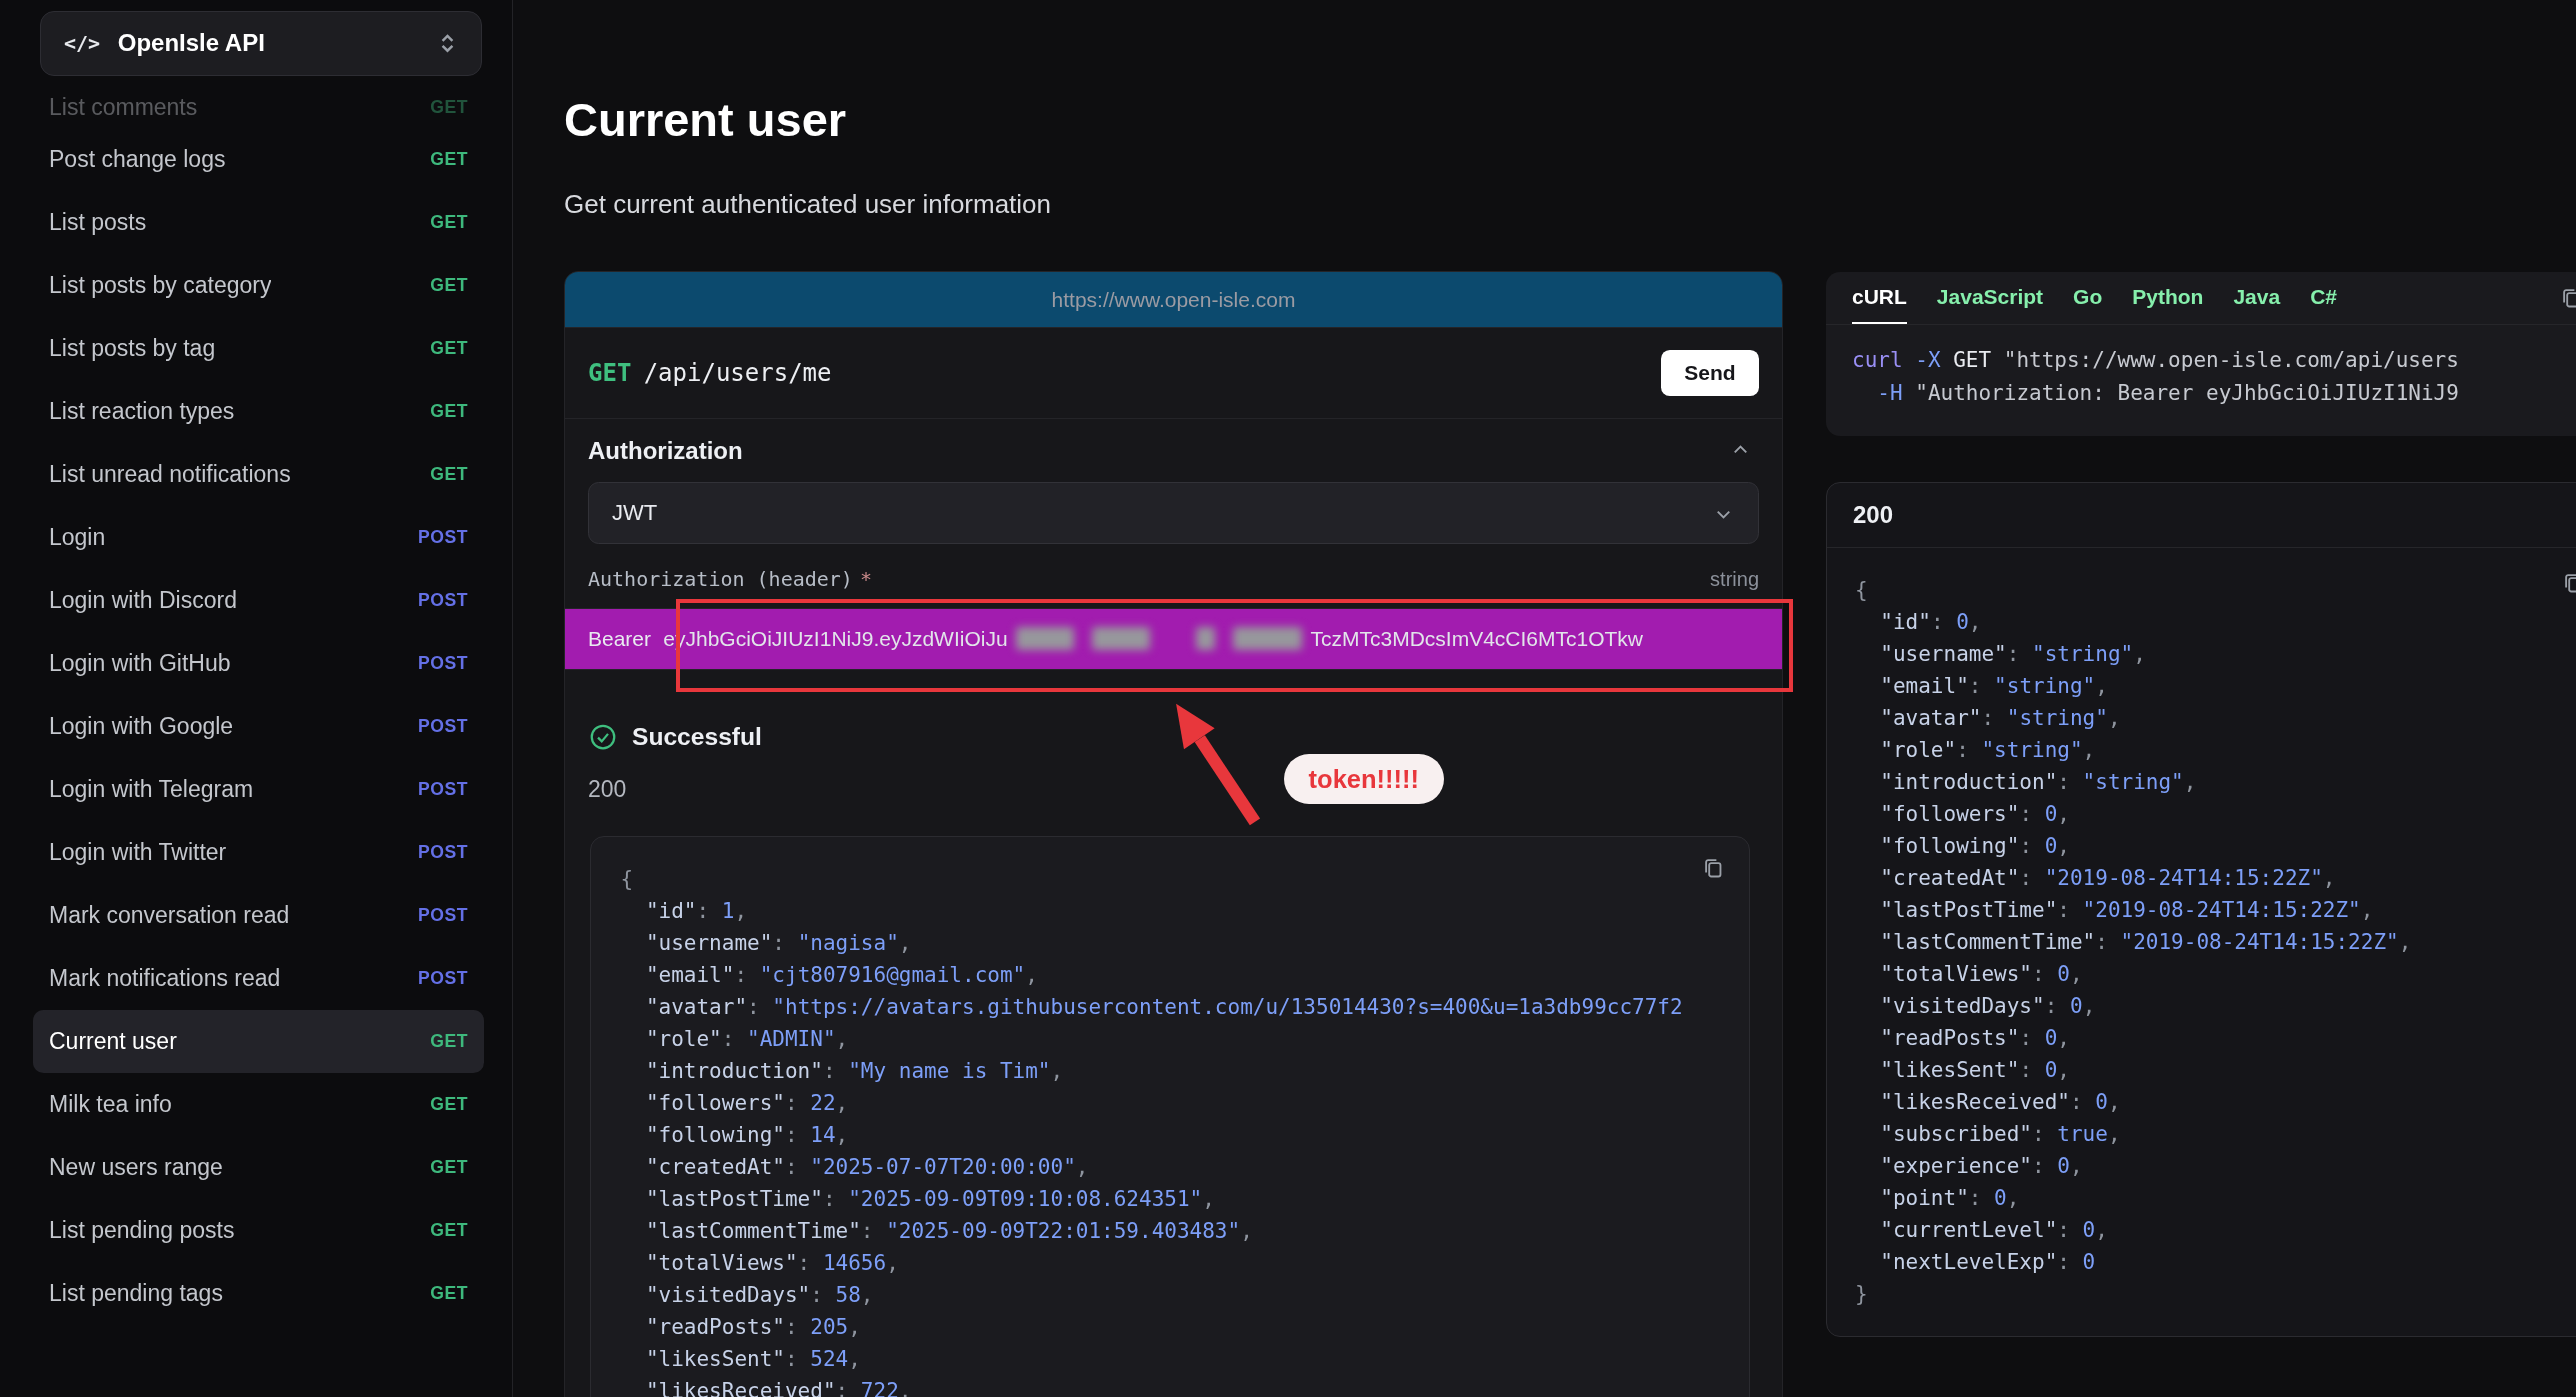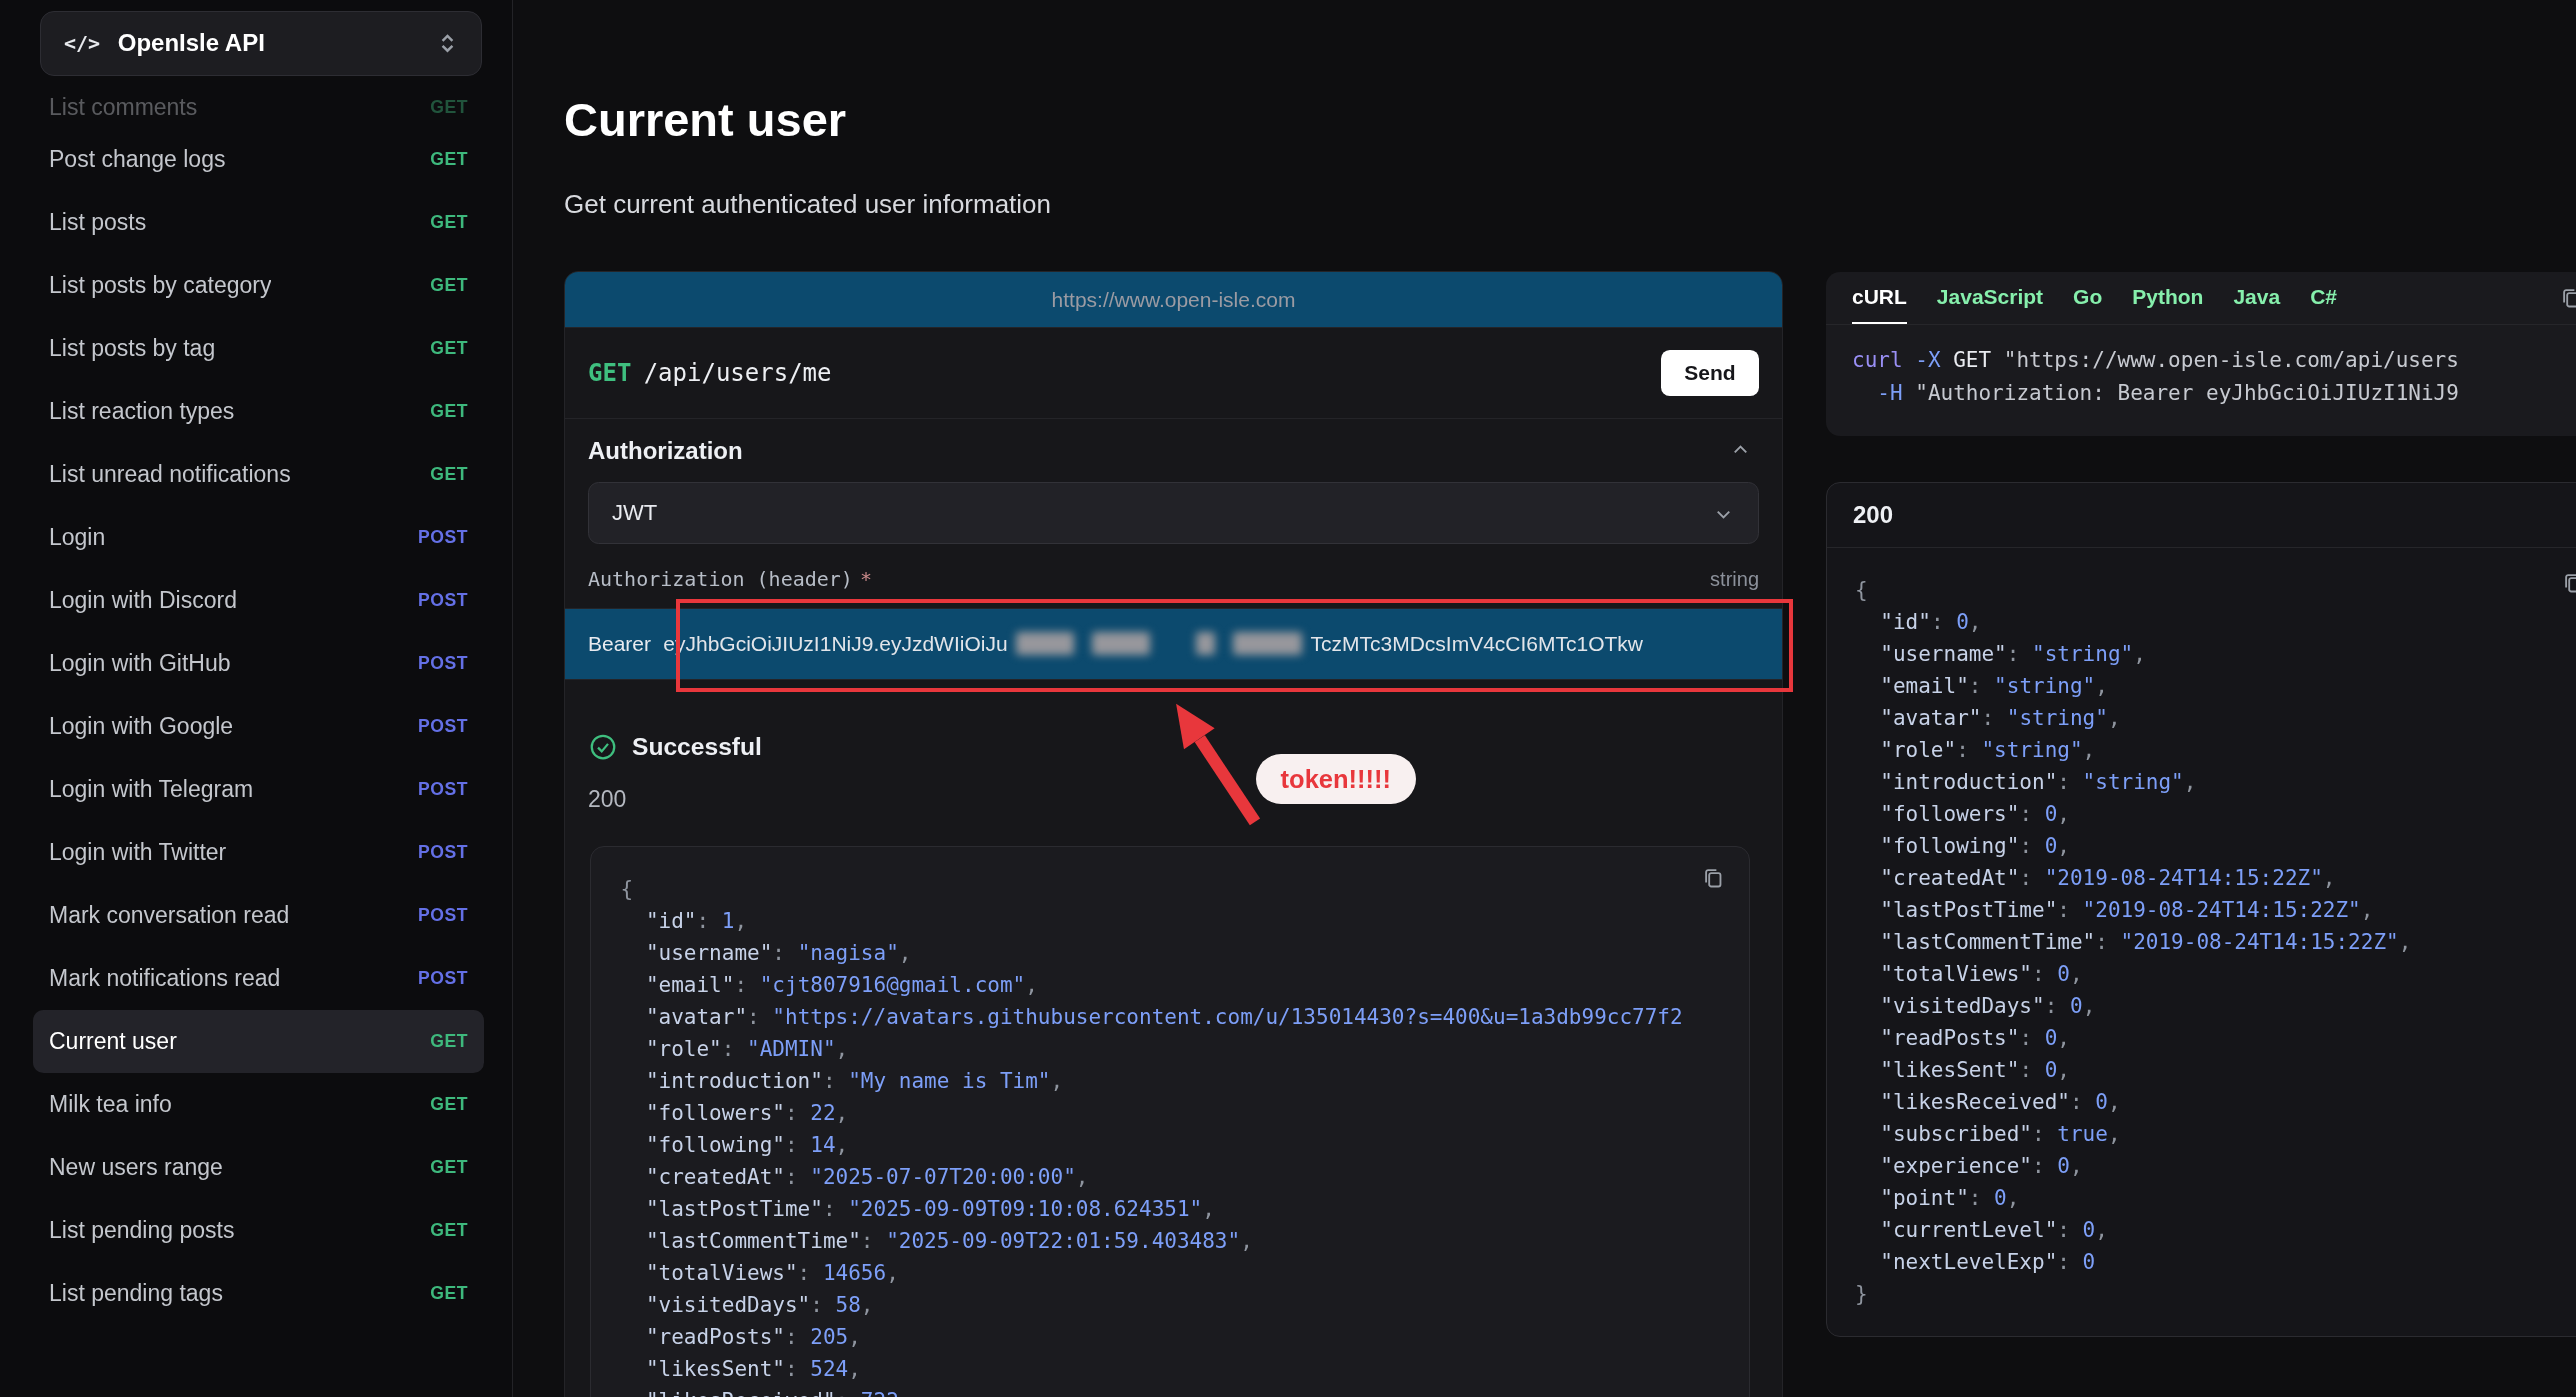--- a/index.html
+++ b/index.html
@@ -49,41 +49,41 @@
   .auth-row { height:63px; display:flex; align-items:center; justify-content:space-between;
               padding:0 30px 0 23px; cursor:pointer; background:none; border:none; width:100%; }
   .auth-label { font-size:24px; font-weight:700; color:#eef0f4; }
   .jwt-select { margin:0 23px; width:calc(100% - 46px); height:62px; display:flex; align-items:center;
                 justify-content:space-between; background:#222227; border:0.9px solid #323238; border-radius:10.6px;
                 padding:0 23px; color:#e9ebf0; font-size:22px; cursor:pointer; }
   .field-head { margin:23px 23px 0; display:flex; justify-content:space-between; align-items:center; }
   .field-label { font-family:"DejaVu Sans Mono", monospace; font-size:20px; color:#b7bdc7; }
   .req-mark { margin-left:7px; color:#c98a8a; }
   .field-type { font-size:20px; color:#8c919b; }
-  .token-input { margin-top:16.7px; height:72px; background:#0c4a6e; border-top:0.9px solid #242428;
+  .token-input { margin-top:16.7px; height:62px; background:#a21caf; border-top:0.9px solid #242428;
                  border-bottom:0.9px solid #242428; display:flex; align-items:center; padding:0 23px;
                  font-size:21px; color:#e2e5ea; white-space:nowrap; overflow:hidden; }
   .token-prefix { margin-right:12.3px; color:#e9ebf0; flex:none; }
   .token-text { flex:none; }
   .blur-block { display:inline-block; height:23px; background:#97979c; border-radius:3.5px;
                 filter:blur(4.4px); margin:0 8.8px; flex:none; }
   .bb1 { width:58px; } .bb2 { width:58px; } .bb3 { width:19.3px; margin-left:37px; } .bb4 { width:69px; }
 
   .success-row { margin:51px 23px 0; display:flex; align-items:center; gap:14px; height:32px; }
   .success-label { font-size:24.6px; font-weight:600; color:#eef0f4; }
   .status-code { margin:23px 23px 0; font-size:23px; color:#b4b8c0; }
   .resp-block { margin:33px 32px 42px 24.6px; background:#1b1b1f; border:0.9px solid #2b2b30; border-radius:14px;
                 position:relative; padding:26px 30px 35px; overflow:hidden; }
   .copy-btn { position:absolute; top:19.3px; right:23px; background:none; border:none; color:#9ba0a8; cursor:pointer; }
 
   
   .red-rect { position:absolute; left:112px; top:599px; width:1117px; height:93px;
               border:4.4px solid #e8373c; z-index:4; pointer-events:none; }
   .arrow-svg { position:absolute; left:563px; top:686px; z-index:6; pointer-events:none; }
-  .token-pill { position:absolute; left:692px; top:754px; z-index:6; background:#f8f0f0; color:#e8373c;
+  .token-pill { position:absolute; left:720px; top:754px; z-index:6; background:#f8f0f0; color:#e8373c;
                 font-size:25.5px; font-weight:700; padding:10.6px 24.6px; border-radius:28px; }
 
   
   .code-card { margin-top:272px; background:#1a1a1e; border-radius:14px; overflow:hidden; }
   .tabs-row { display:flex; align-items:center; height:53px; padding:0 26px; border-bottom:0.9px solid #26262a; }
   .tabs { display:flex; align-items:stretch; gap:30px; height:100%; }
   .tab { font-size:21px; color:#86efac; background:none; border:none; border-bottom:2.6px solid transparent;
          display:flex; align-items:center; cursor:pointer;font-weight:bold; }
   .tab.active { color:#ffffff; font-weight:700; border-bottom-color:#ffffff; }
   .tabs-copy { margin-left:auto; background:none; border:none; color:#9ba0a8; cursor:pointer; display:flex; }

